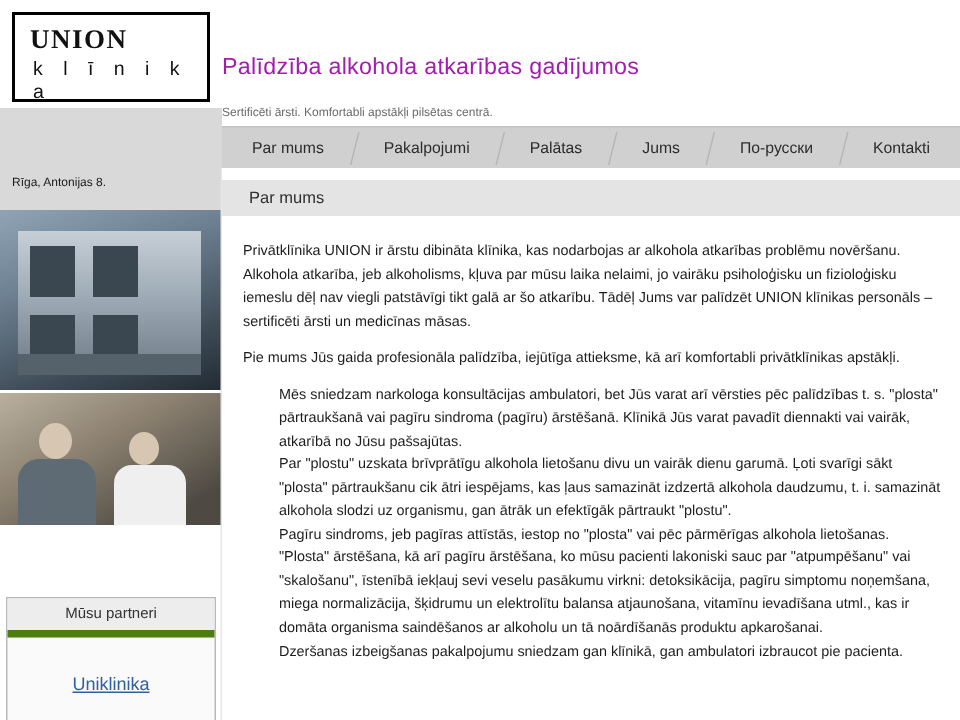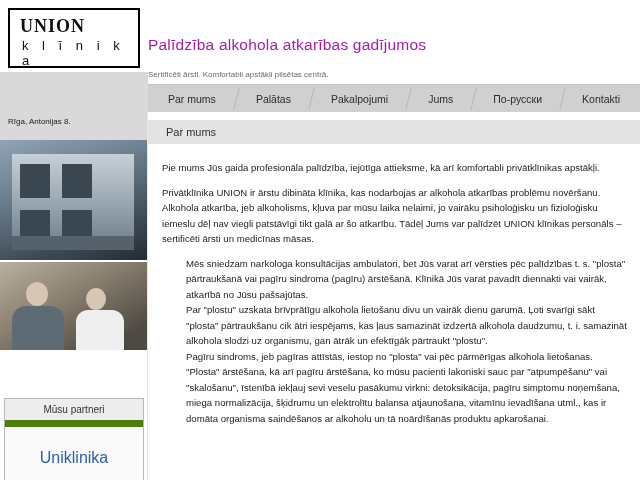--- a/index.html
+++ b/index.html
@@ -114,34 +114,35 @@
 
   .partner-box {
     position: absolute;
     left: 4px; top: 398px;
     width: 140px;
     border: 1px solid #b9b9b9;
     background: #fafafa;
   }
   .partner-title {
     background: #ededed;
-    border-bottom: 7px solid #4d7c0f;
+    border-bottom: 5px solid #4d7c0f;
     text-align: center;
     font-size: 10px;
     color: #333333;
     padding: 5px 0 5px 0;
   }
   .partner-body {
     height: 58px;
     text-align: center;
     padding-top: 22px;
   }
   .partner-link {
-    font-size: 16px;
+    font-size: 12px;
     color: #2e5fa3;
+    text-decoration: underline;
     cursor: pointer;
   }
 
   
   .header {
     position: absolute;
     left: 148px; top: 0;
     width: 492px; height: 84px;
     background: #ffffff;
   }
@@ -285,35 +286,36 @@
     </div>
   </div>
 
   <div class="header">
     <div class="header-title">Palīdzība alkohola atkarības gadījumos</div>
     <div class="header-sub">Sertificēti ārsti. Komfortabli apstākļi pilsētas centrā.</div>
   </div>
 
   <div class="nav">
     <div class="nav-item">Par mums</div>
+    <div class="nav-item">Pakalpojumi</div>
     <div class="nav-item">Palātas</div>
-    <div class="nav-item">Pakalpojumi</div>
     <div class="nav-item">Jums</div>
     <div class="nav-item">По-русски</div>
     <div class="nav-item">Kontakti</div>
   </div>
 
   <div class="vline"></div>
 
   <div class="main">
     <div class="crumb-bar">
       <span class="crumb-text">Par mums</span>
     </div>
     <div class="content">
+      <p>Privātklīnika UNION ir ārstu dibināta klīnika, kas nodarbojas ar alkohola atkarības problēmu novēršanu. Alkohola atkarība, jeb alkoholisms, kļuva par mūsu laika nelaimi, jo vairāku psiholoģisku un fizioloģisku iemeslu dēļ nav viegli patstāvīgi tikt galā ar šo atkarību. Tādēļ Jums var palīdzēt UNION klīnikas personāls – sertificēti ārsti un medicīnas māsas.</p>
       <p>Pie mums Jūs gaida profesionāla palīdzība, iejūtīga attieksme, kā arī komfortabli privātklīnikas apstākļi.</p>
-      <p>Privātklīnika UNION ir ārstu dibināta klīnika, kas nodarbojas ar alkohola atkarības problēmu novēršanu. Alkohola atkarība, jeb alkoholisms, kļuva par mūsu laika nelaimi, jo vairāku psiholoģisku un fizioloģisku iemeslu dēļ nav viegli patstāvīgi tikt galā ar šo atkarību. Tādēļ Jums var palīdzēt UNION klīnikas personāls – sertificēti ārsti un medicīnas māsas.</p>
       <p class="tight">Mēs sniedzam narkologa konsultācijas ambulatori, bet Jūs varat arī vērsties pēc palīdzības t. s. "plosta" pārtraukšanā vai pagīru sindroma (pagīru) ārstēšanā. Klīnikā Jūs varat pavadīt diennakti vai vairāk, atkarībā no Jūsu pašsajūtas.</p>
       <p class="tight">Par "plostu" uzskata brīvprātīgu alkohola lietošanu divu un vairāk dienu garumā. Ļoti svarīgi sākt "plosta" pārtraukšanu cik ātri iespējams, kas ļaus samazināt izdzertā alkohola daudzumu, t. i. samazināt alkohola slodzi uz organismu, gan ātrāk un efektīgāk pārtraukt "plostu".</p>
       <p class="tight">Pagīru sindroms, jeb pagīras attīstās, iestop no "plosta" vai pēc pārmērīgas alkohola lietošanas. "Plosta" ārstēšana, kā arī pagīru ārstēšana, ko mūsu pacienti lakoniski sauc par "atpumpēšanu" vai "skalošanu", īstenībā iekļauj sevi veselu pasākumu virkni: detoksikācija, pagīru simptomu noņemšana, miega normalizācija, šķidrumu un elektrolītu balansa atjaunošana, vitamīnu ievadīšana utml., kas ir domāta organisma saindēšanos ar alkoholu un tā noārdīšanās produktu apkarošanai.</p>
+      <p class="tight">Dzeršanas izbeigšanas pakalpojumu sniedzam gan klīnikā, gan ambulatori izbraucot pie pacienta.</p>
     </div>
   </div>
 
 </div>
 
 </body></html>

